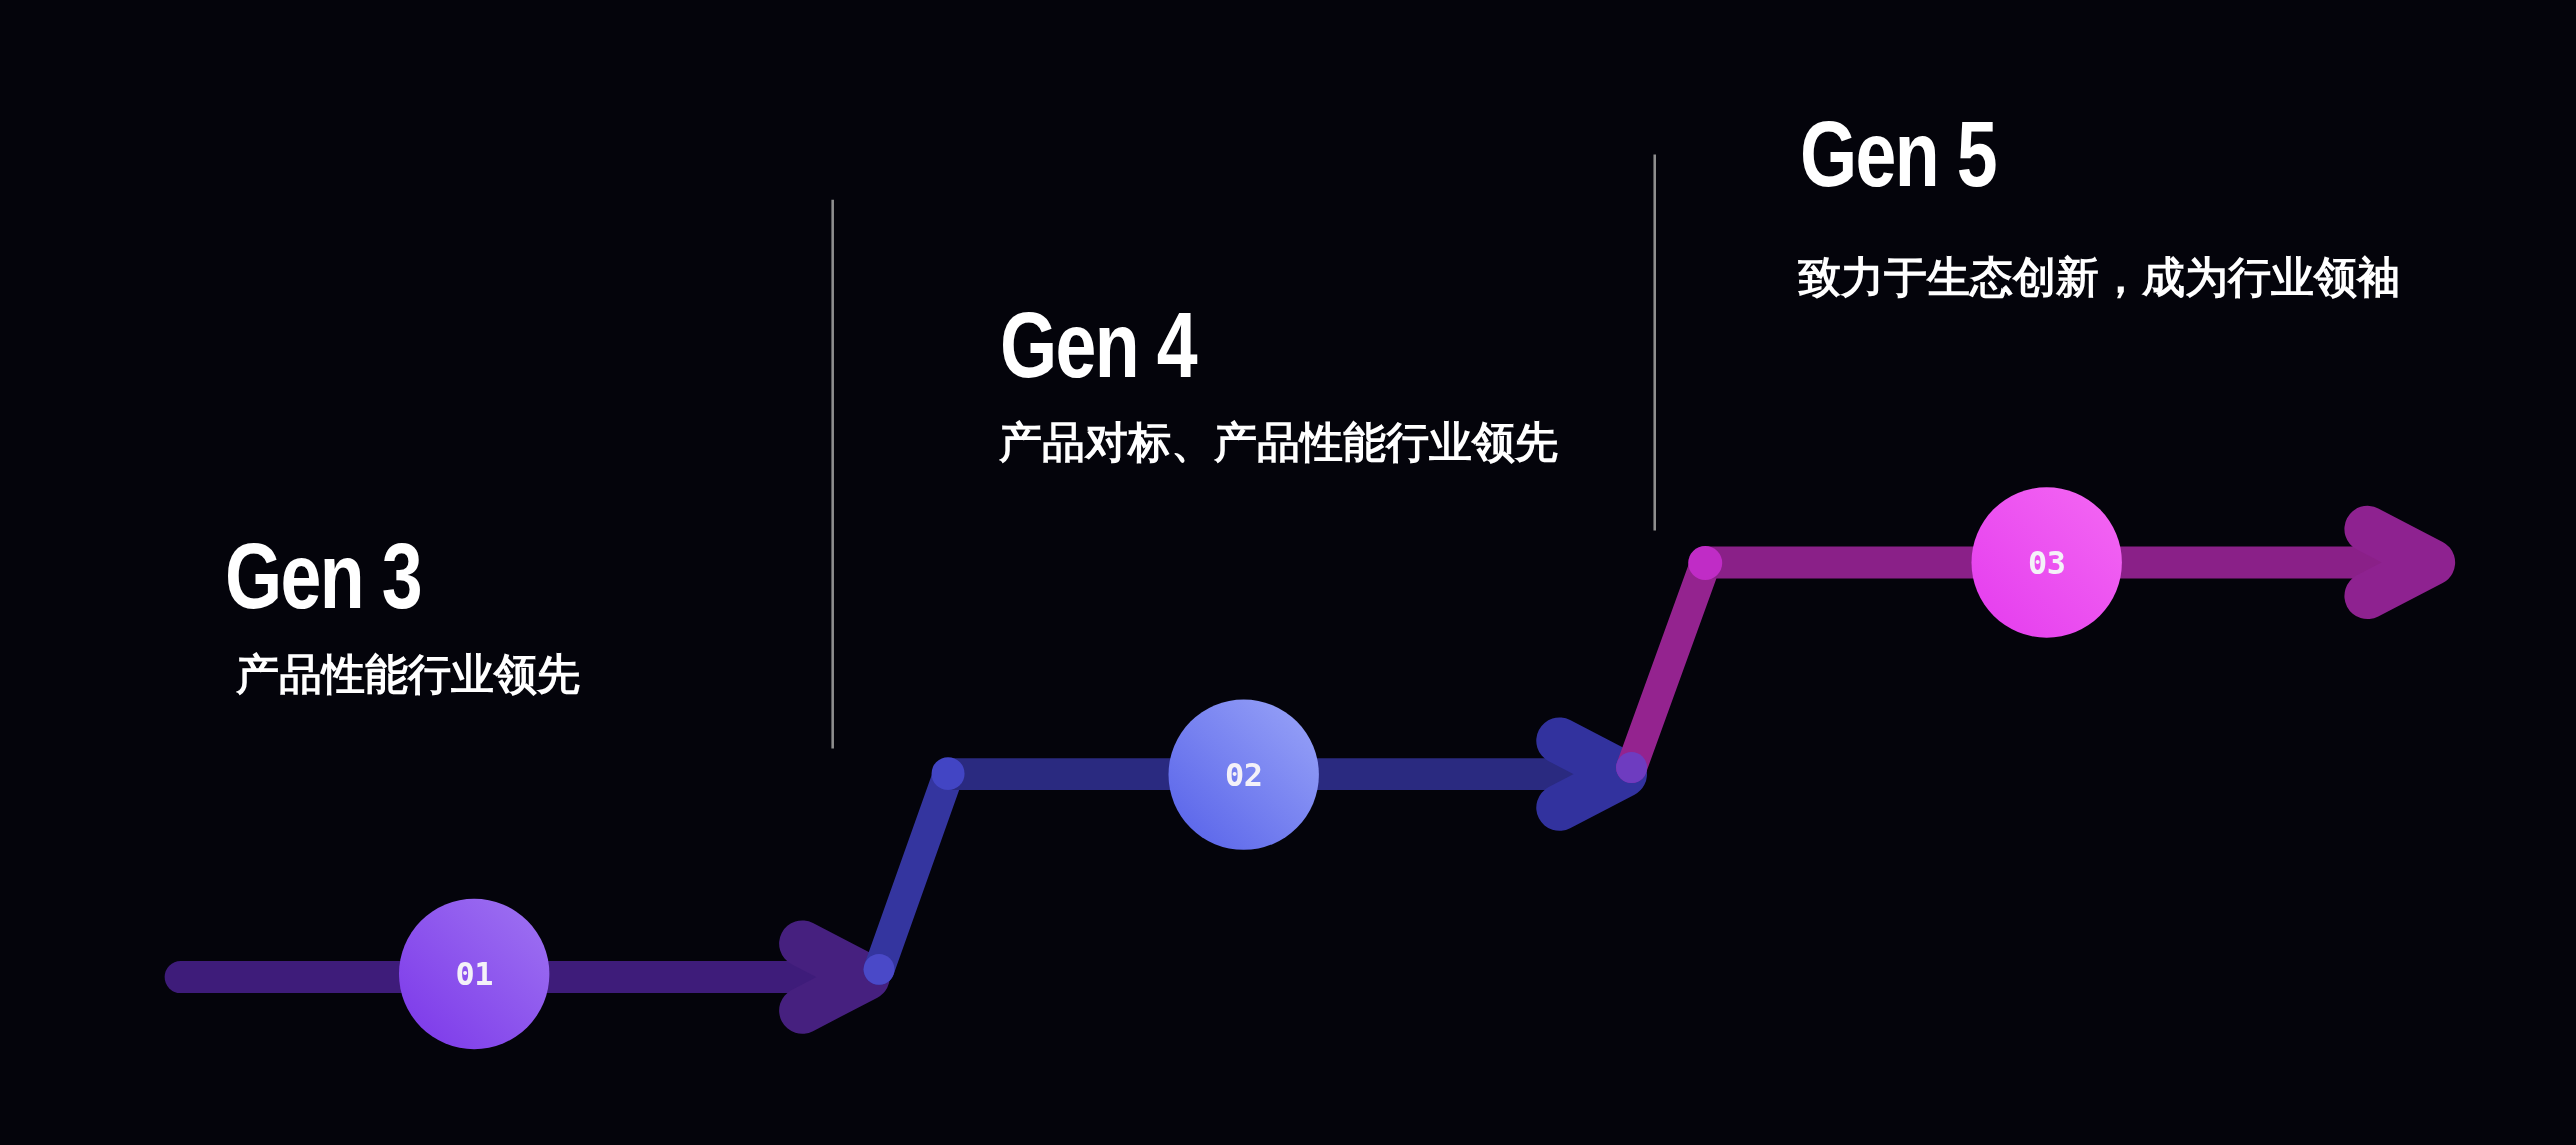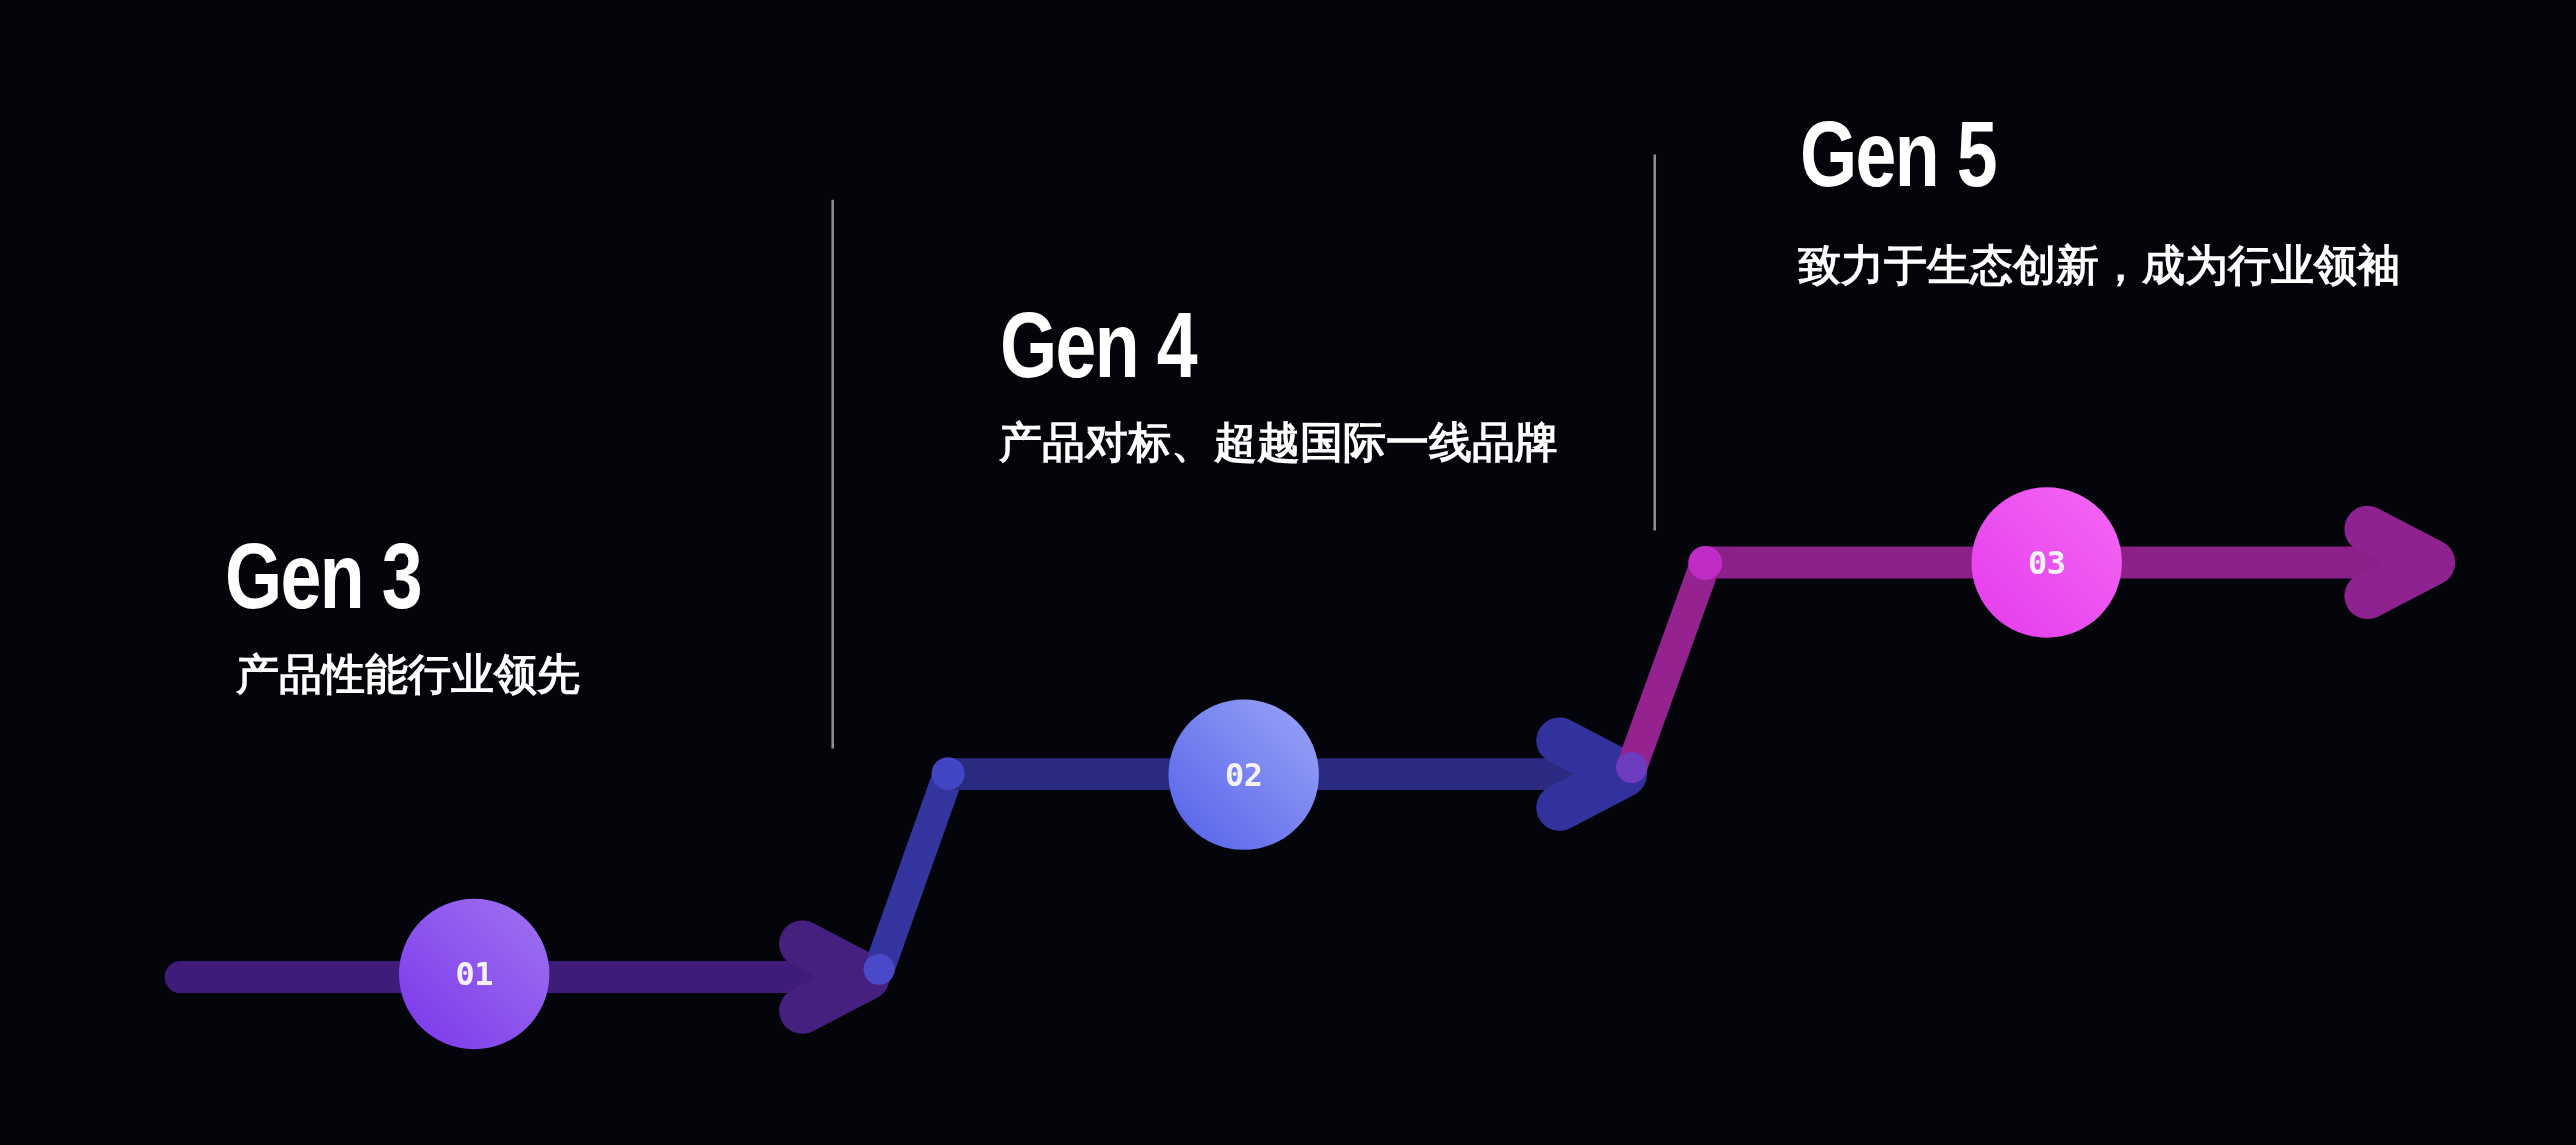--- a/index.html
+++ b/index.html
@@ -39,21 +39,21 @@
     font-size: 43px;
     font-weight: 700;
     line-height: 1.15;
     white-space: nowrap;
   }
   .t1 { left: 225px;  top: 530px; }
   .s1 { left: 236px;  top: 650px; }
   .t2 { left: 1000px; top: 299px;  }
   .s2 { left: 999px; top: 418px;  }
   .t3 { left: 1800px; top: 108px;  }
-  .s3 { left: 1798px; top: 241px;  }
+  .s3 { left: 1798px; top: 253px;  }
   .marker-number {
     font-family: "DejaVu Sans Mono", "Liberation Mono", monospace;
     font-weight: 700;
     font-size: 62px;
     letter-spacing: -1px;
   }
 </style>
 </head>
 <body>
 
@@ -101,19 +101,19 @@
 
     <text class="marker-number" x="920" y="1913" text-anchor="middle" fill="#F4F1F8">01</text>
     <text class="marker-number" x="2414" y="1526" text-anchor="middle" fill="#F4F1F8">02</text>
     <text class="marker-number" x="3973" y="1114" text-anchor="middle" fill="#F4F1F8">03</text>
   </svg>
 
   <div class="milestone-title t1">Gen 3</div>
   <div class="milestone-subtitle s1">产品性能行业领先</div>
 
   <div class="milestone-title t2">Gen 4</div>
-  <div class="milestone-subtitle s2">产品对标、超越国际一线品牌</div>
+  <div class="milestone-subtitle s2">产品对标、产品性能行业领先</div>
 
   <div class="milestone-title t3">Gen 5</div>
   <div class="milestone-subtitle s3">致力于生态创新，成为行业领袖</div>
 
 </div>
 
 
 </body></html>

